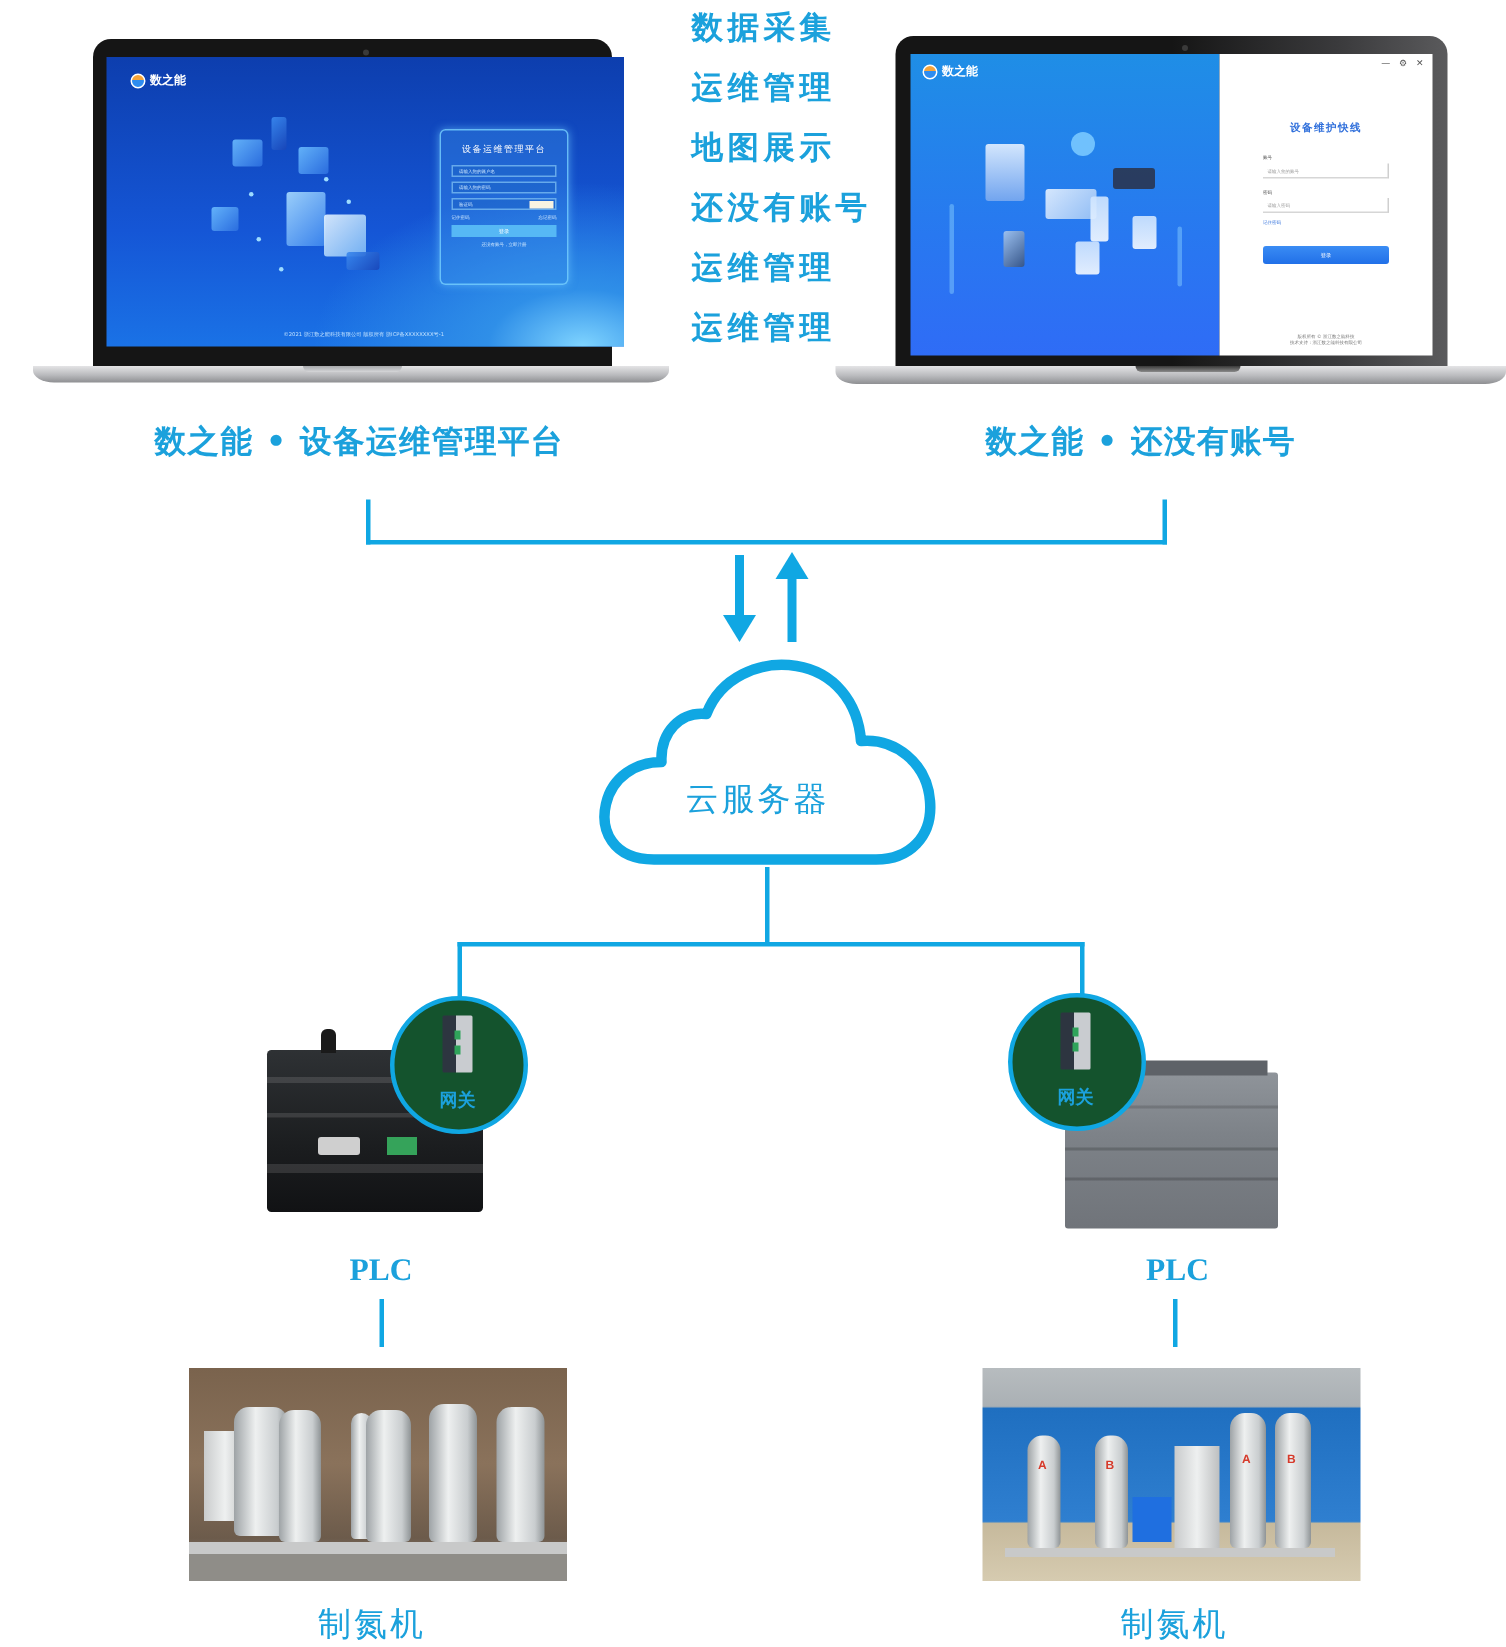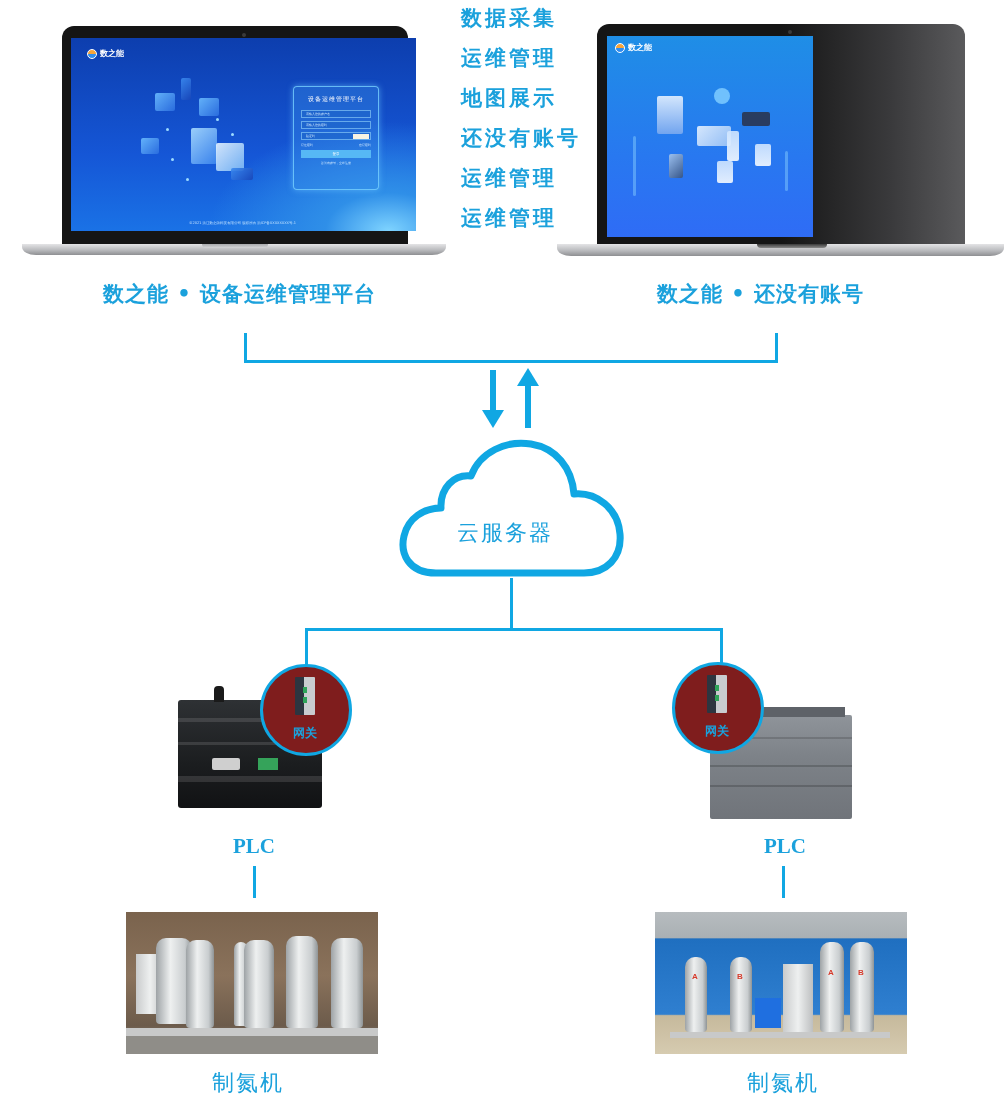--- a/index.html
+++ b/index.html
@@ -62,21 +62,21 @@
   .line { position: absolute; background: #10a7e3; }
 
   
   .cloud-label { font-size: 22px; color: #1ba1dc; letter-spacing: 2px; white-space: nowrap; }
 
   
   .plc-label { font-family: "Liberation Serif", serif; font-weight: bold; font-size: 21px; color: #1ba1dc; }
   .n2-label { font-size: 22px; color: #1ba1dc; letter-spacing: 2px; white-space: nowrap; }
 
   
-  .gw-circle { border-radius: 50%; border: 3px solid #10a7e3; background: #7f1d1d; }
+  .gw-circle { border-radius: 50%; border: 3px solid #10a7e3; background: #14532d; }
   .gw-label { font-size: 12px; color: #1ba1dc; font-weight: bold; }
   .gw-device { position: absolute; width: 20px; height: 38px; background: linear-gradient(90deg, #2d3540 0 45%, #c9ccd0 45% 100%); border-radius: 1px; }
   .gw-green { position: absolute; width: 4px; height: 6px; background: #2fa35a; }
 
   
   .plc-omron { background: linear-gradient(180deg, #2e3134 0%, #1b1d1f 60%, #111214 100%); border-radius: 3px; }
   .plc-siemens { background: linear-gradient(180deg, #8f949a 0%, #7d8288 40%, #70747a 100%); border-radius: 2px; }
   .plc-stripe { position: absolute; background: rgba(255,255,255,.12); }
 
   
@@ -158,20 +158,34 @@
       <div class="iso" style="left:90px; top:90px; width:34px; height:20px; background:linear-gradient(135deg,#e8f2ff,#9cc4f5);"></div>
       <div class="iso dark" style="left:135px; top:76px; width:28px; height:14px; background:#2a3550;"></div>
       <div class="iso" style="left:62px; top:118px; width:14px; height:24px; background:linear-gradient(135deg,#a8c8f0,#37527d);"></div>
       <div class="iso" style="left:110px; top:125px; width:16px; height:22px; background:linear-gradient(180deg,#cfe5ff,#f5faff);"></div>
       <div class="iso" style="left:148px; top:108px; width:16px; height:22px; background:linear-gradient(180deg,#cfe5ff,#f5faff);"></div>
       <div class="iso" style="left:120px; top:95px; width:12px; height:30px; background:linear-gradient(180deg,#cfe5ff,#f5faff);"></div>
       <div class="iso" style="left:26px; top:100px; width:3px; height:60px; background:rgba(140,210,255,.5);"></div>
       <div class="iso" style="left:178px; top:115px; width:3px; height:40px; background:rgba(140,210,255,.5);"></div>
     </div>
   </div>
+  <div class="abs laptop-screen" id="right-right" style="left:256px; top:12px; width:142px; height:201px;">
+    <div class="abs win-ctl" style="right:4px; top:3px;">— ⚙ ✕</div>
+    <div class="abs rp-title" style="left:0; top:44px; width:142px;">设备维护快线</div>
+    <div class="abs rp-label" style="left:29px; top:67px;">账号</div>
+    <div class="abs rp-input" style="left:29px; top:73px; width:84px;">请输入您的账号</div>
+    <div class="abs rp-label" style="left:29px; top:90px;">密码</div>
+    <div class="abs rp-input" style="left:29px; top:96px; width:84px;">请输入密码</div>
+    <div class="abs rp-check" style="left:29px; top:110px;">记住密码</div>
+    <div class="abs rp-btn" style="left:29px; top:128px; width:84px;">登录</div>
+    <div class="abs rp-foot" style="left:0; top:186px; width:142px;">
+      <div>版权所有 © 浙江数之能科技</div>
+      <div>技术支持：浙江数之能科技有限公司</div>
+    </div>
+  </div>
   <div class="abs laptop-base" style="left:0; top:220px; width:447px; height:12px;"></div>
   <div class="abs laptop-notch" style="left:200px; top:220px; width:70px; height:4px; background:linear-gradient(#3a3a3a,#8a8a8a);"></div>
 </div>
 
 <div class="abs caption" style="left:103px; top:280px;">数之能 • 设备运维管理平台</div>
 <div class="abs caption" style="left:657px; top:280px;">数之能 • 还没有账号</div>
 
 <div class="line" style="left:244px; top:333px; width:3px; height:30px;"></div>
 <div class="line" style="left:775px; top:333px; width:3px; height:30px;"></div>
 <div class="line" style="left:244px; top:360px; width:534px; height:3px;"></div>

